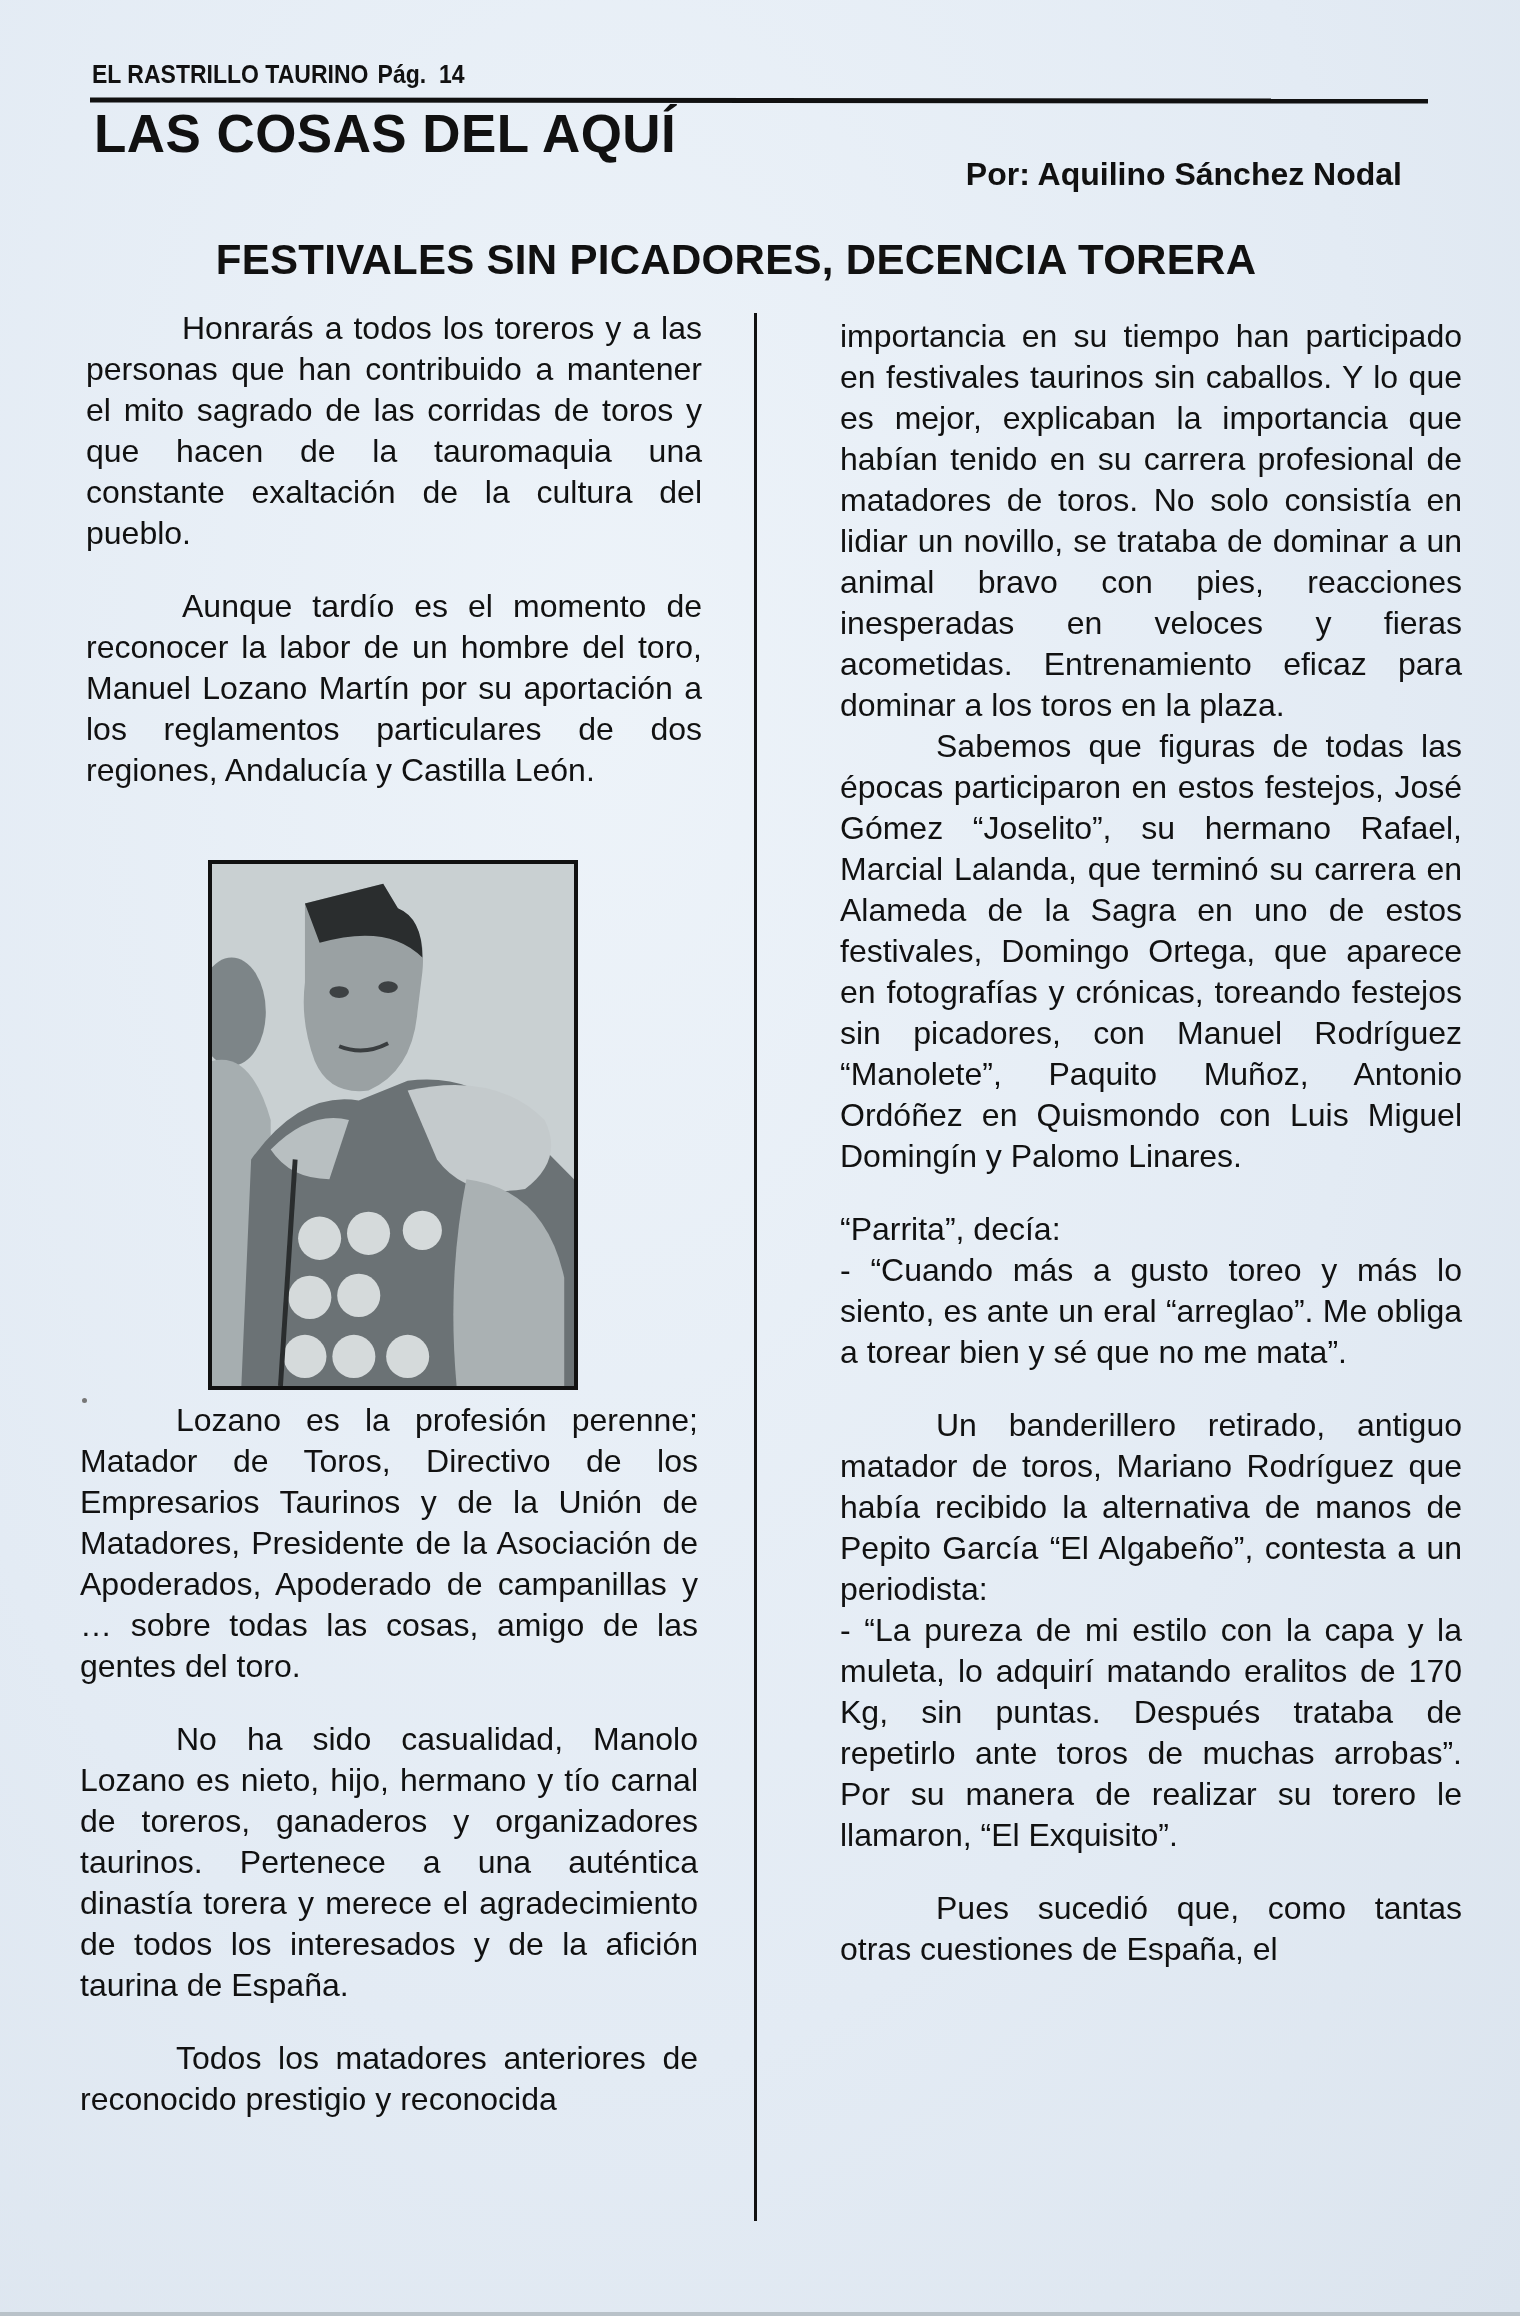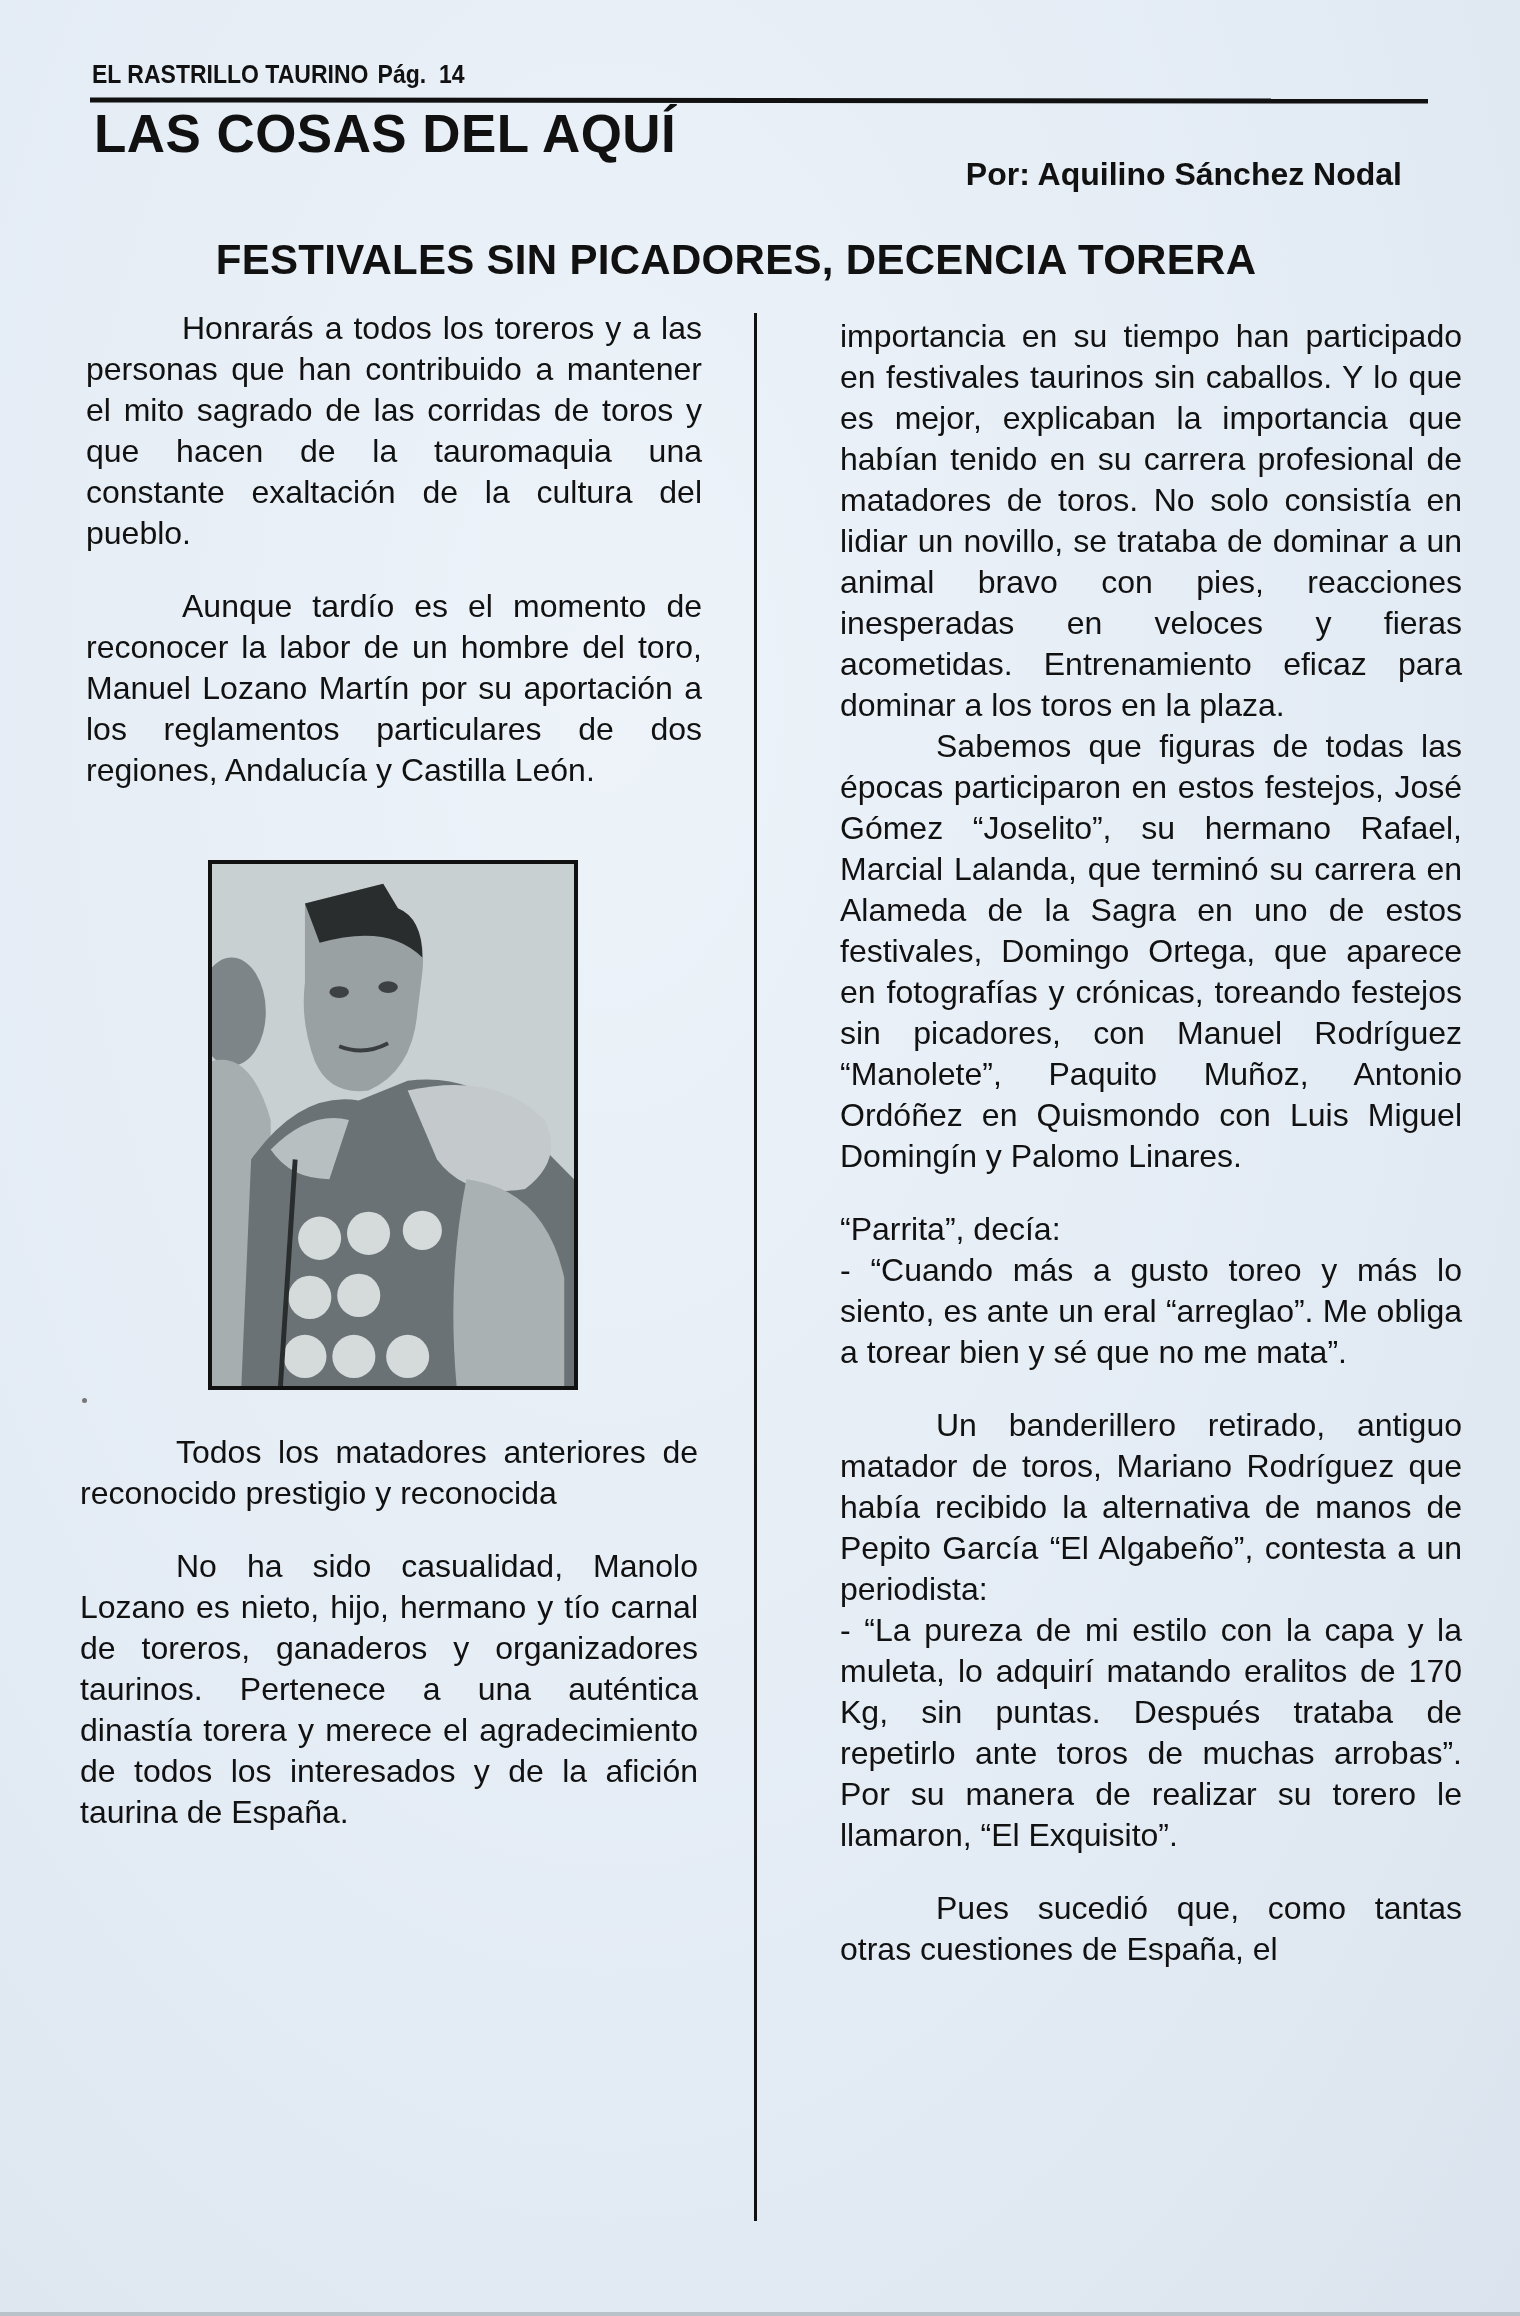--- a/index.html
+++ b/index.html
@@ -91,22 +91,23 @@
         <circle cx="200" cy="500" r="22"></circle>
     </g>
     <path d="M260 320 Q340 330 360 420 L360 530 L250 530 Q240 420 260 320 Z" fill="#aab1b3"></path>
     <line x1="85" y1="300" x2="70" y2="530" stroke="#2a2d2e" stroke-width="5"></line>
   </svg>
 </div>
 
 <div class="stray-dot"></div>
 
 <div class="col col-left2">
+  <p class="indent">Lozano es la profesión perenne; Matador de Toros, Directivo de los Empresarios Taurinos y de la Unión de Matadores, Presidente de la Asociación de Apoderados, Apoderado de campanillas y … sobre todas las cosas, amigo de las gentes del toro.</p>
+  <p class="indent gap">No ha sido casualidad, Manolo Lozano es nieto, hijo, hermano y tío carnal de toreros, ganaderos y organizadores taurinos. Pertenece a una auténtica dinastía torera y merece el agradecimiento de todos los interesados y de la afición taurina de España.</p>
   <p class="indent gap">Todos los matadores anteriores de reconocido prestigio y reconocida</p>
-  <p class="indent gap">No ha sido casualidad, Manolo Lozano es nieto, hijo, hermano y tío carnal de toreros, ganaderos y organizadores taurinos. Pertenece a una auténtica dinastía torera y merece el agradecimiento de todos los interesados y de la afición taurina de España.</p>
 </div>
 
 <div class="divider"></div>
 
 <div class="col col-right">
   <p>importancia en su tiempo han participado en festivales taurinos sin caballos. Y lo que es mejor, explicaban la importancia que habían tenido en su carrera profesional de matadores de toros. No solo consistía en lidiar un novillo, se trataba de dominar a un animal bravo con pies, reacciones inesperadas en veloces y fieras acometidas. Entrenamiento eficaz para dominar a los toros en la plaza.</p>
   <p class="indent">Sabemos que figuras de todas las épocas participaron en estos festejos, José Gómez “Joselito”, su hermano Rafael, Marcial Lalanda, que terminó su carrera  en Alameda de la Sagra en uno de estos festivales, Domingo Ortega, que aparece en fotografías y crónicas, toreando festejos sin picadores, con Manuel Rodríguez “Manolete”, Paquito Muñoz, Antonio Ordóñez en Quismondo con Luis Miguel Domingín y Palomo Linares.</p>
   <p class="gap">“Parrita”, decía:</p>
   <p>- “Cuando más a gusto toreo  y más lo siento, es ante un eral “arreglao”. Me obliga a torear bien y sé que no me mata”.</p>
   <p class="indent gap">Un banderillero retirado, antiguo matador de toros, Mariano Rodríguez que había recibido la alternativa de manos de Pepito García “El Algabeño”, contesta a un periodista:</p>

